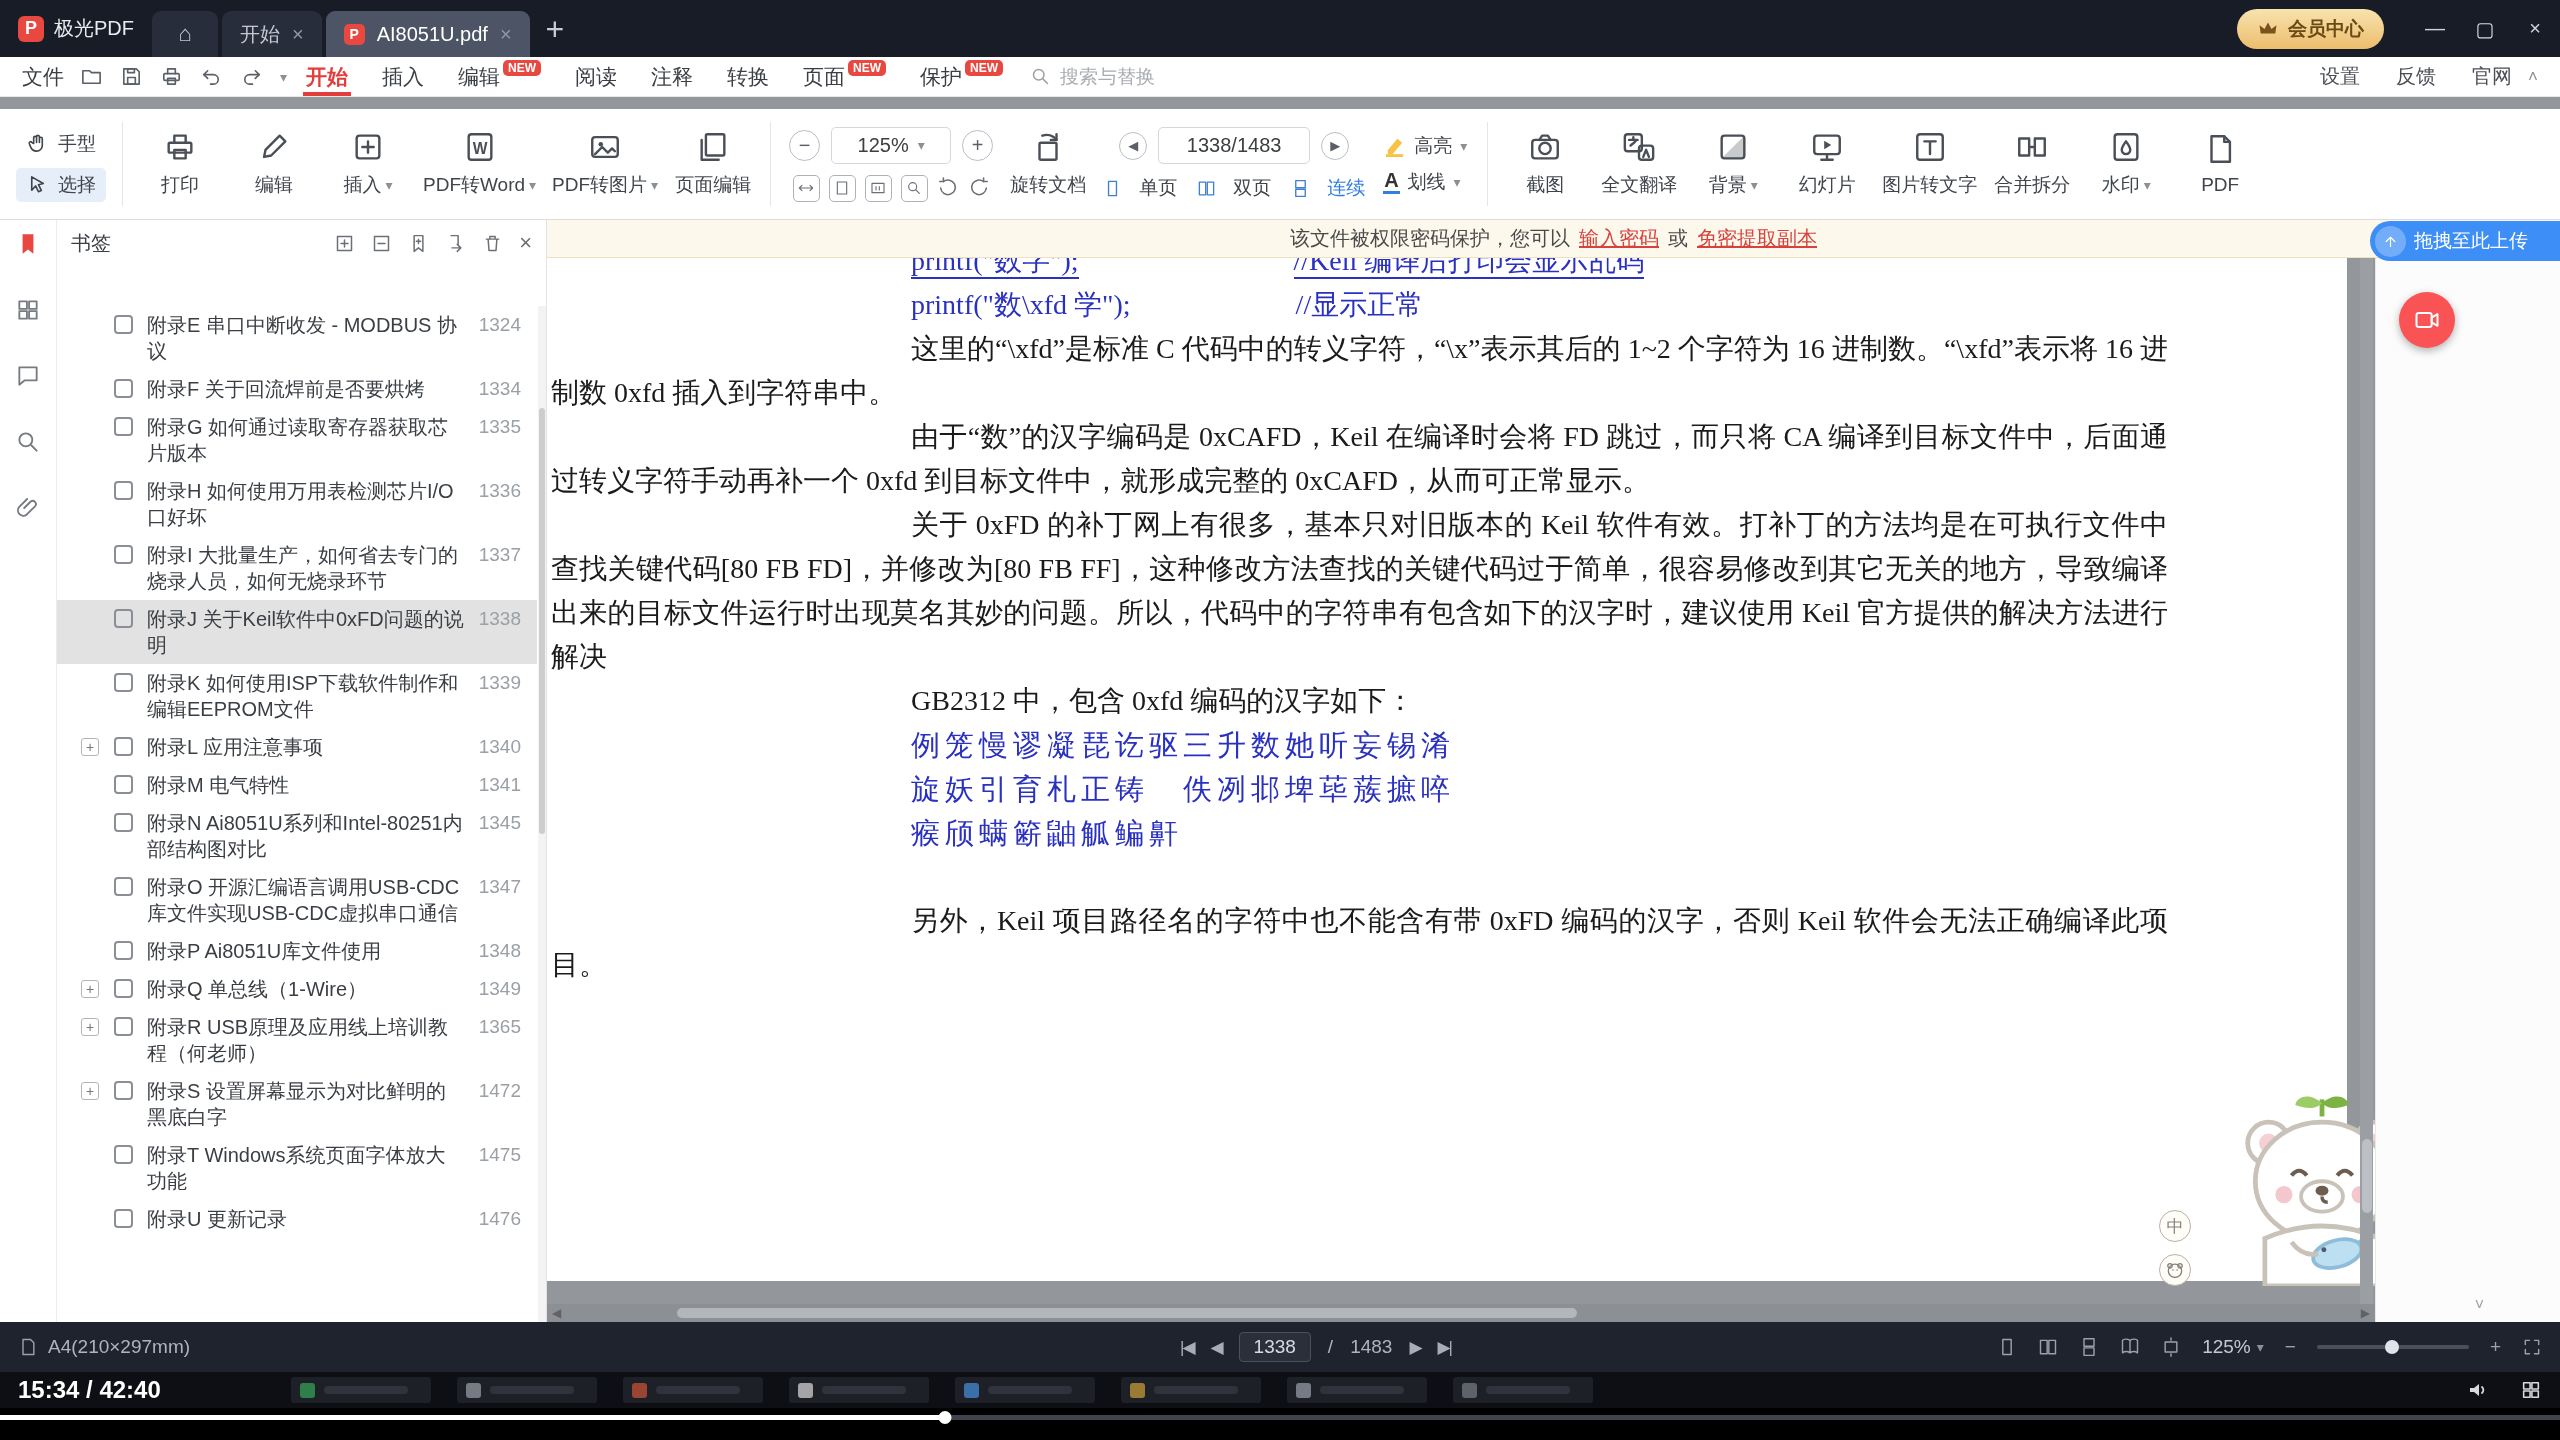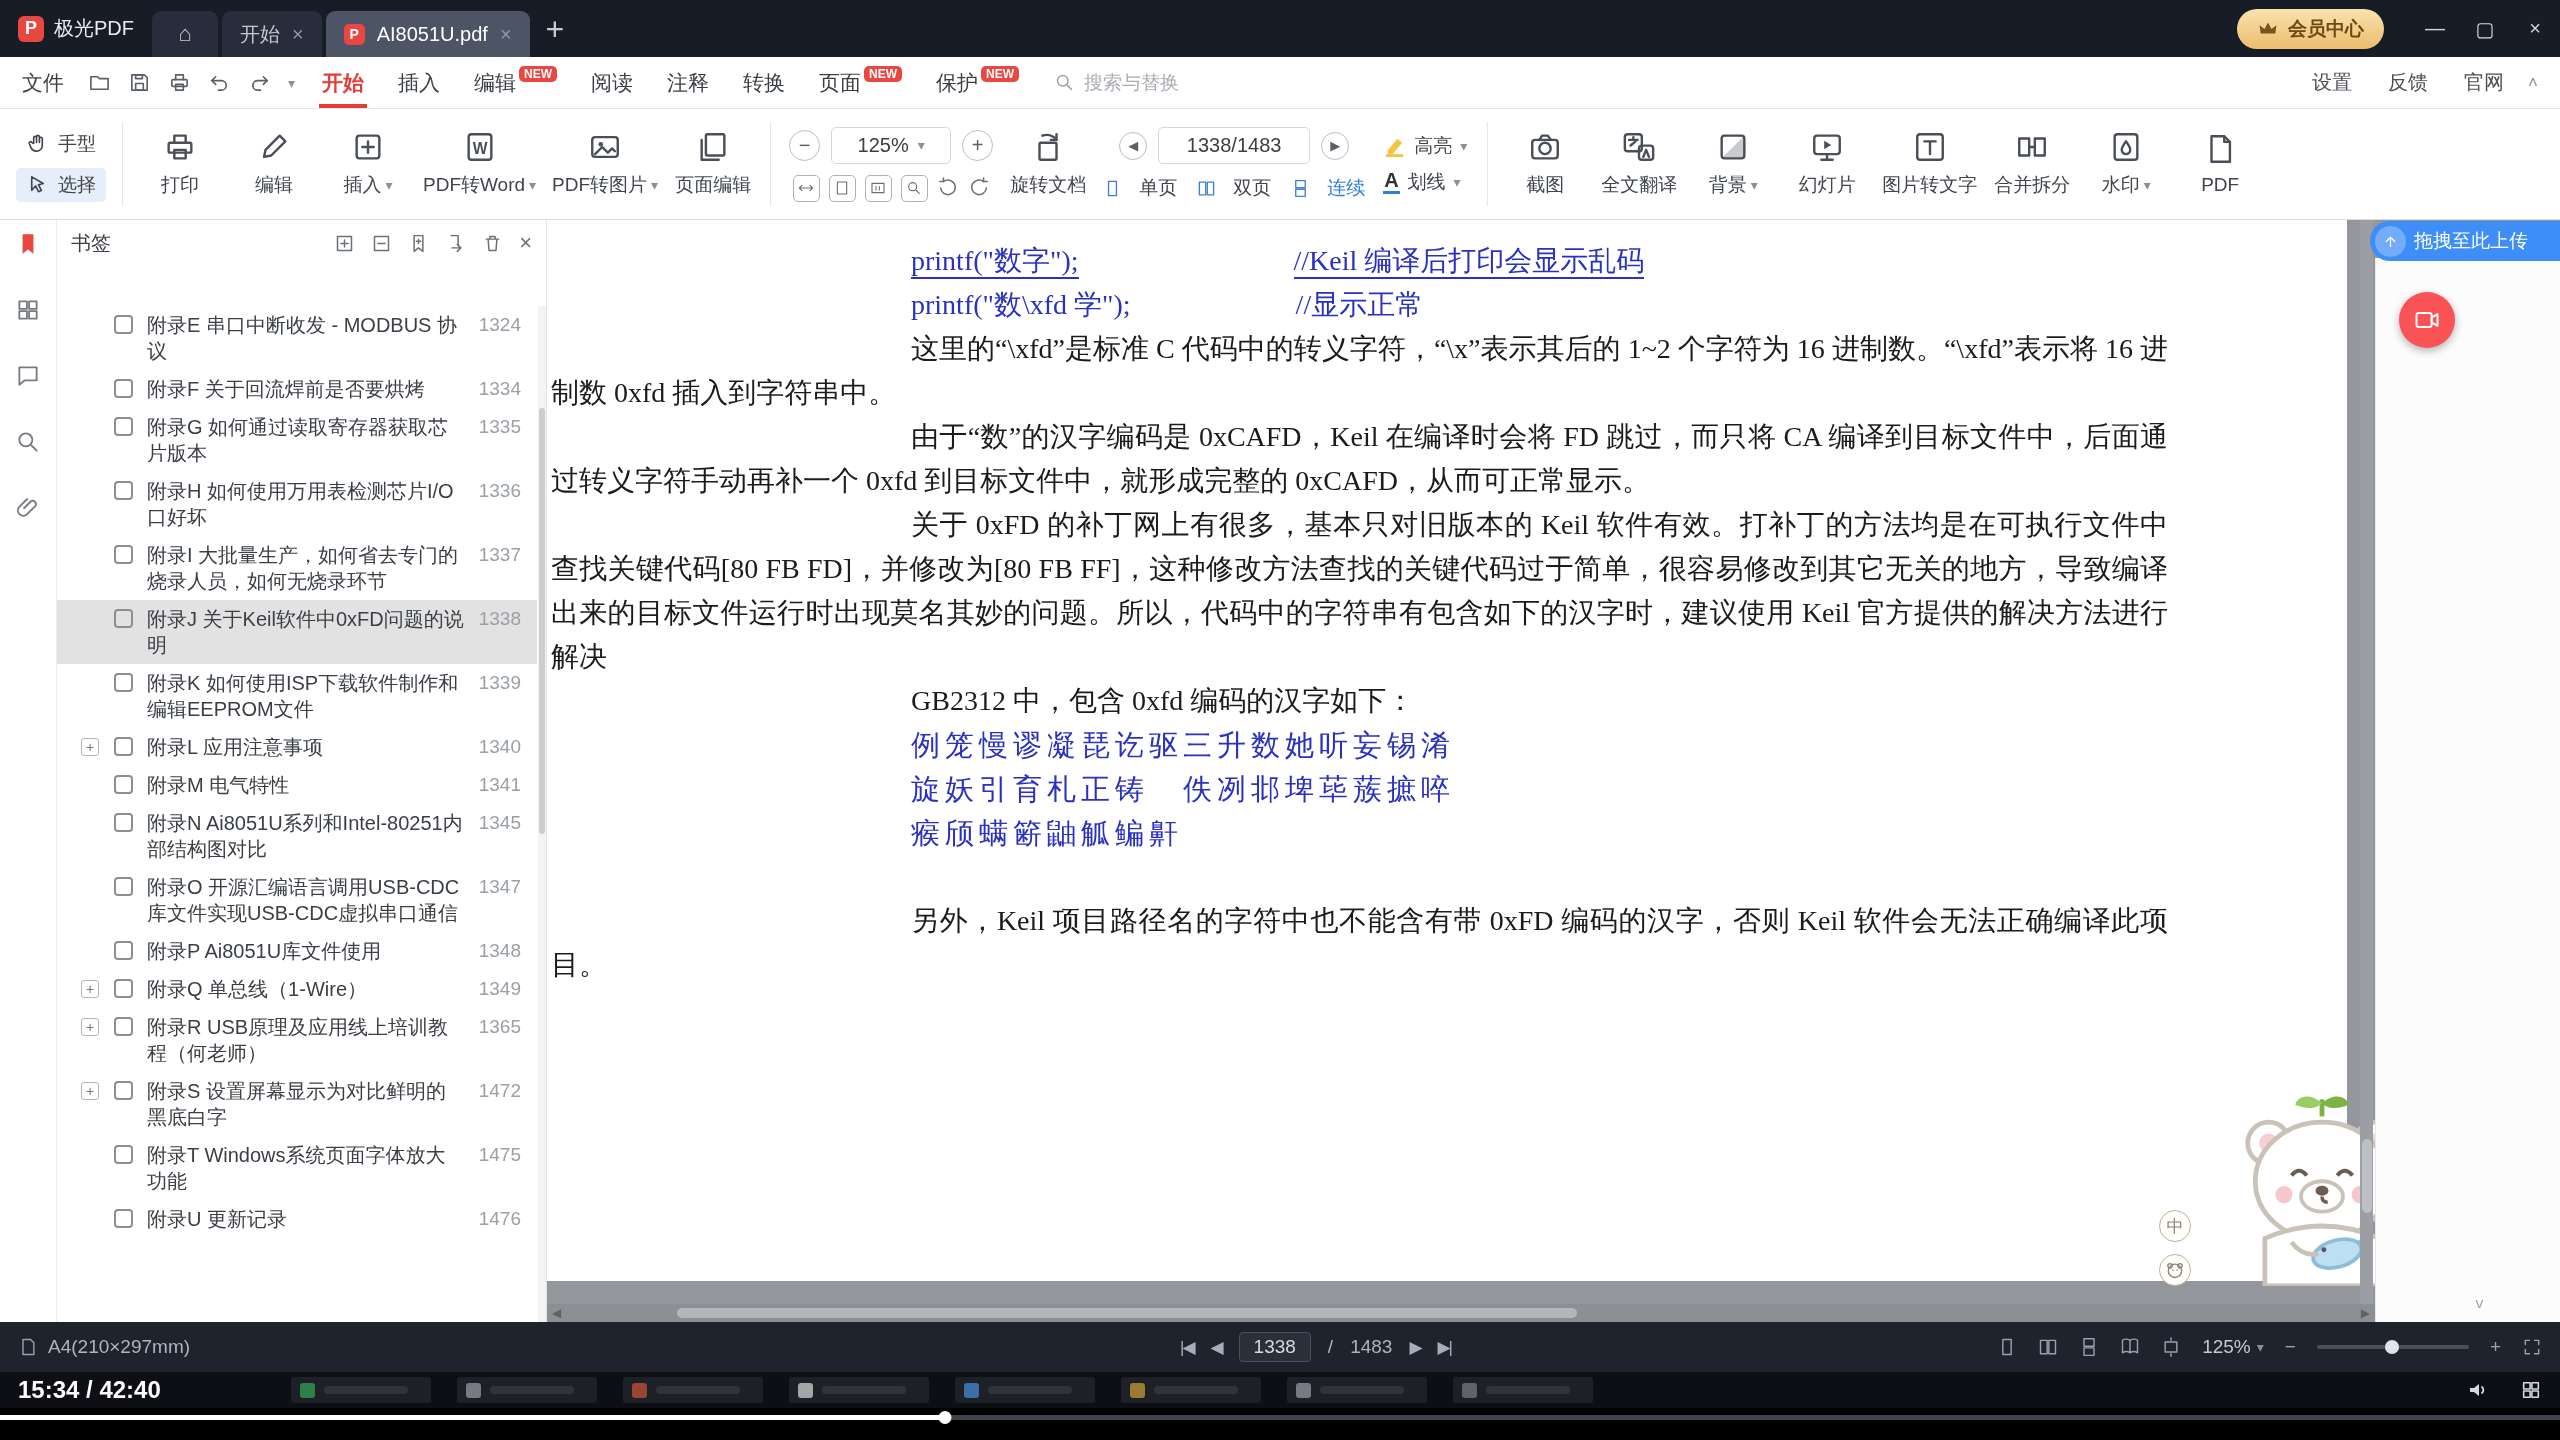--- a/index.html
+++ b/index.html
@@ -22,21 +22,21 @@
 .tab.active{background:#4d5466;color:#fff}
 .tab-close{color:#9199a6;font-size:20px}
 .tab-badge{width:21px;height:21px;background:#e8483f;border-radius:5px;color:#fff;font-weight:bold;font-size:14px;display:flex;align-items:center;justify-content:center}
 .newtab{color:#c6cbd4;font-size:32px;margin-left:16px;line-height:1}
 .tb-spacer{flex:1}
 .vip{height:40px;border-radius:20px;background:linear-gradient(180deg,#f8e3ae,#ecbd6d);color:#6b4a15;font-size:19px;font-weight:bold;display:flex;align-items:center;gap:9px;padding:0 20px}
 .winbtns{display:flex;margin-left:26px;height:100%}
 .winbtn{width:50px;height:100%;display:flex;align-items:center;justify-content:center;color:#cfd3da;font-size:20px}
 
 
-.menubar{top:57px;height:52px;background:#fff;border-bottom:1px solid #e8e8e8;display:flex;align-items:stretch;padding:0 22px;gap:24px;font-size:21px;color:#3a3f45}
+.menubar{top:57px;height:40px;background:#fff;border-bottom:1px solid #e8e8e8;display:flex;align-items:stretch;padding:0 22px;gap:16px;font-size:21px;color:#3a3f45}
 .menubar .vcenter{display:flex;align-items:center}
 .quick-icons{display:flex;align-items:center;gap:17px;color:#5a6067}
 .menu-item{position:relative;display:flex;align-items:center;padding:0 3px}
 .menu-item .lab{white-space:nowrap}
 .menu-item.active{color:#e23d3b;font-weight:bold}
 .menu-item.active::after{content:"";position:absolute;left:0;right:0;bottom:0;height:4px;background:#e23d3b}
 .badge-new{position:relative;top:-9px;margin-left:3px;background:#e8483f;color:#fff;font-size:12px;font-weight:bold;border-radius:5px;padding:1px 5px}
 .m-search{display:flex;align-items:center;gap:9px;margin-left:8px}
 .m-search input{border:none;outline:none;background:transparent;font-size:19px;width:210px;color:#555;font-family:inherit}
 .m-search input::placeholder{color:#a8adb3}
@@ -666,20 +666,26 @@
             <span class="bk-page">1476</span>
           </div>
         </div>
       <div class="panel-scroll">
           <div class="panel-thumb"></div>
         </div>
     </div>
 
     <div class="content">
 
+      <div class="notif">
+        <span>该文件被权限密码保护，您可以</span>
+        <a>输入密码</a>
+        <span>或</span>
+        <a>免密提取副本</a>
+      </div>
 
       <div class="page">
         <div class="page-text">
           <div class="codeln"><span class="u-span">printf("数字");</span><span class="u-span cmt1">//Keil 编译后打印会显示乱码</span></div>
           <div class="codeln"><span>printf("数\xfd 学");</span><span class="cmt2">//显示正常</span></div>
           <div>
 
           <p class="para">这里的“\xfd”是标准 C 代码中的转义字符，“\x”表示其后的 1~2 个字符为 16 进制数。“\xfd”表示将 16 进制数 0xfd 插入到字符串中。</p>
               <p class="para">由于“数”的汉字编码是 0xCAFD，Keil 在编译时会将 FD 跳过，而只将 CA 编译到目标文件中，后面通过转义字符手动再补一个 0xfd 到目标文件中，就形成完整的 0xCAFD，从而可正常显示。</p>
               <p class="para">关于 0xFD 的补丁网上有很多，基本只对旧版本的 Keil 软件有效。打补丁的方法均是在可执行文件中查找关键代码[80 FB FD]，并修改为[80 FB FF]，这种修改方法查找的关键代码过于简单，很容易修改到其它无关的地方，导致编译出来的目标文件运行时出现莫名其妙的问题。所以，代码中的字符串有包含如下的汉字时，建议使用 Keil 官方提供的解决方法进行解决</p>

